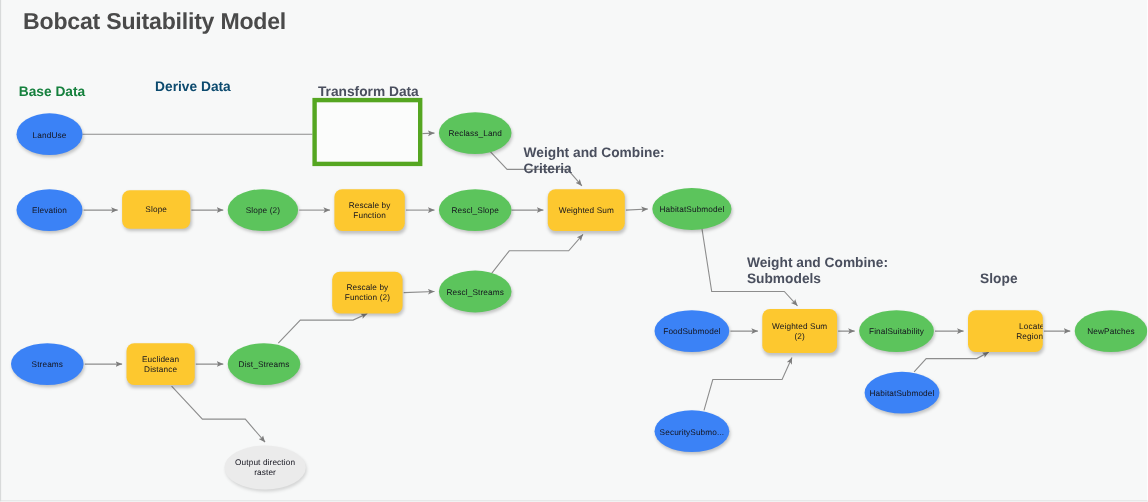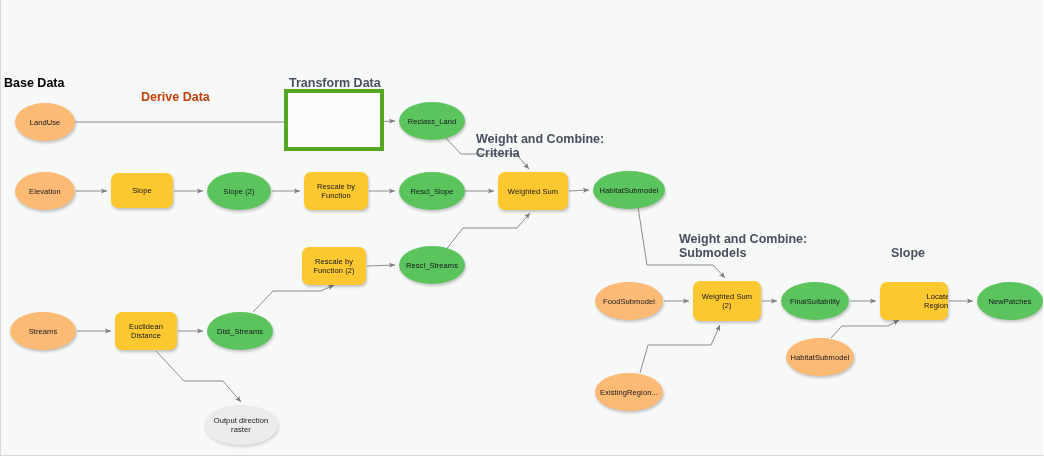--- a/index.html
+++ b/index.html
@@ -68,21 +68,21 @@
   }
   .node .lbl {
     display: block;
     padding: 0 3px;
     white-space: pre-line;
   }
   .ellipse {
     border-radius: 50%;
   }
   .ellipse.blue {
-    background: #fdba74;
+    background: #3b82f6;
     box-shadow: 1px 2px 3px rgba(0,0,0,0.22);
   }
   .ellipse.green {
     background: #5cc45c;
     box-shadow: 1px 2px 3px rgba(0,0,0,0.22);
   }
   .ellipse.grey {
     background: #ebebeb;
     box-shadow: 1px 2px 3px rgba(0,0,0,0.14);
   }
@@ -101,20 +101,21 @@
     background: #fbfcfb;
     border: 4px solid #55a621;
     box-sizing: border-box;
   }
 </style>
 </head>
 <body>
 
 <div id="canvas">
 
+  <div id="title">Bobcat Suitability Model</div>
 
   <svg id="wires" viewBox="0 0 1044 456" xmlns="http://www.w3.org/2000/svg">
     <defs>
       <marker id="arrow" markerWidth="7" markerHeight="7" refX="6" refY="3" orient="auto" markerUnits="strokeWidth">
         <path d="M0,0.4 L6,3 L0,5.6 L1.4,3 Z" fill="#7d7d7d"></path>
       </marker>
     </defs>
     <g id="wire-group">
         <path d="M 74,122 L 297,122" fill="none" stroke="#8d8d8d" stroke-width="1" marker-end="url(#arrow)"></path>
         <path d="M 366,122 L 394,121" fill="none" stroke="#8d8d8d" stroke-width="1" marker-end="url(#arrow)"></path>
@@ -187,21 +188,21 @@
       <div class="node rounded yellow" style="left: 497px; top: 172px; width: 70px; height: 38px;">
         <span class="lbl">Weighted Sum</span>
       </div>
       <div class="node ellipse green" style="left: 592px; top: 171px; width: 72px; height: 38px;">
         <span class="lbl">HabitatSubmodel</span>
       </div>
       <div class="node ellipse blue" style="left: 594px; top: 282px; width: 68px; height: 38px; justify-content: center;">
         <span class="lbl">FoodSubmodel</span>
       </div>
       <div class="node ellipse blue" style="left: 594px; top: 373px; width: 68px; height: 38px;">
-        <span class="lbl">ExistingRegion...</span>
+        <span class="lbl">SecuritySubmo...</span>
       </div>
       <div class="node rounded yellow" style="left: 692px; top: 281px; width: 68px; height: 40px;">
         <span class="lbl">Weighted Sum
 (2)</span>
       </div>
       <div class="node ellipse green" style="left: 780px; top: 282px; width: 68px; height: 38px;">
         <span class="lbl">FinalSuitability</span>
       </div>
       <div class="node rounded yellow" style="left: 879px; top: 282px; width: 68px; height: 38px; padding-left: 48px;">
         <span class="lbl">Locate Regions</span>
@@ -214,22 +215,22 @@
       </div>
       <div class="node ellipse grey" style="left: 203px; top: 405px; width: 74px; height: 40px;">
         <span class="lbl">Output direction
 raster</span>
       </div>
     </div>
 
   <div id="selection-rect" style="left: 283px; top: 89px; width: 100px; height: 62px; border-color: rgb(85, 166, 33);"></div>
 
   <div id="label-layer">
-      <div class="stage-label left" style="left: 3px; top: 76px; color: #000000; white-space: pre;">Base Data</div>
-      <div class="stage-label left" style="left: 140px; top: 90px; color: #c2410c; white-space: pre;">Derive Data</div>
+      <div class="stage-label left" style="left: 16px; top: 76px; color: #15803d; white-space: pre;">Base Data</div>
+      <div class="stage-label left" style="left: 140px; top: 72px; color: #0c4a6e; white-space: pre;">Derive Data</div>
       <div class="stage-label left" style="left: 288px; top: 76px; color: rgb(74, 79, 94); white-space: pre; text-align: center;">Transform Data</div>
       <div class="stage-label" style="left: 475px; top: 132px; color: rgb(74, 79, 94); white-space: pre;">Weight and Combine:
 Criteria</div>
       <div class="stage-label" style="left: 678px; top: 232px; color: rgb(74, 79, 94); white-space: pre;">Weight and Combine:
 Submodels</div>
       <div class="stage-label" style="left: 890px; top: 246px; color: rgb(74, 79, 94); white-space: pre;">Slope</div>
     </div>
 
 </div>
 

